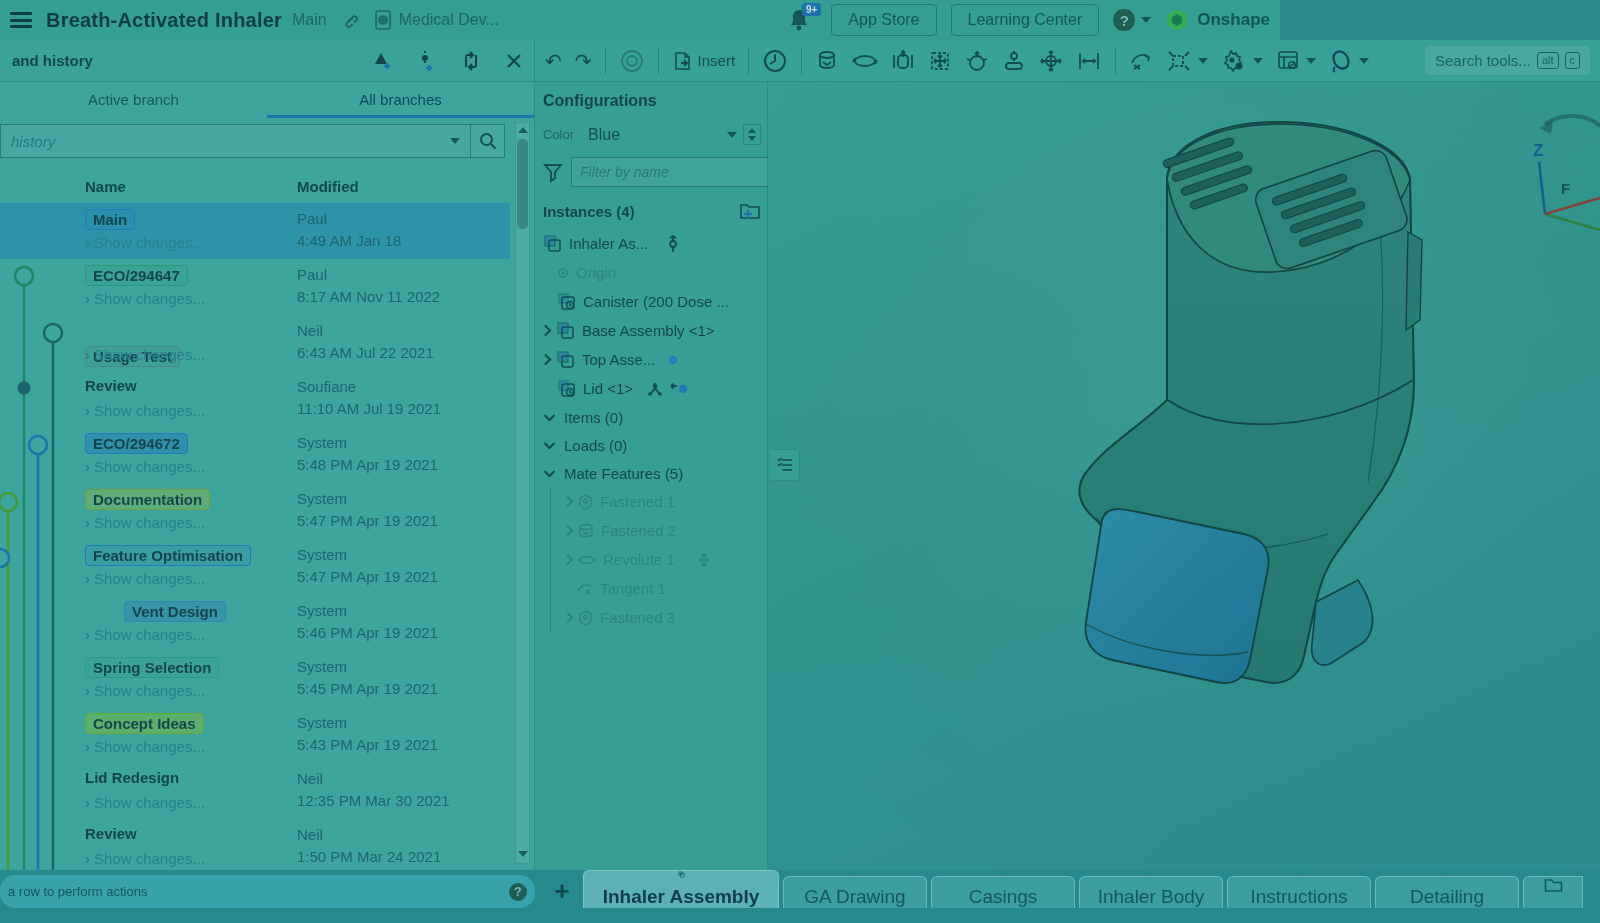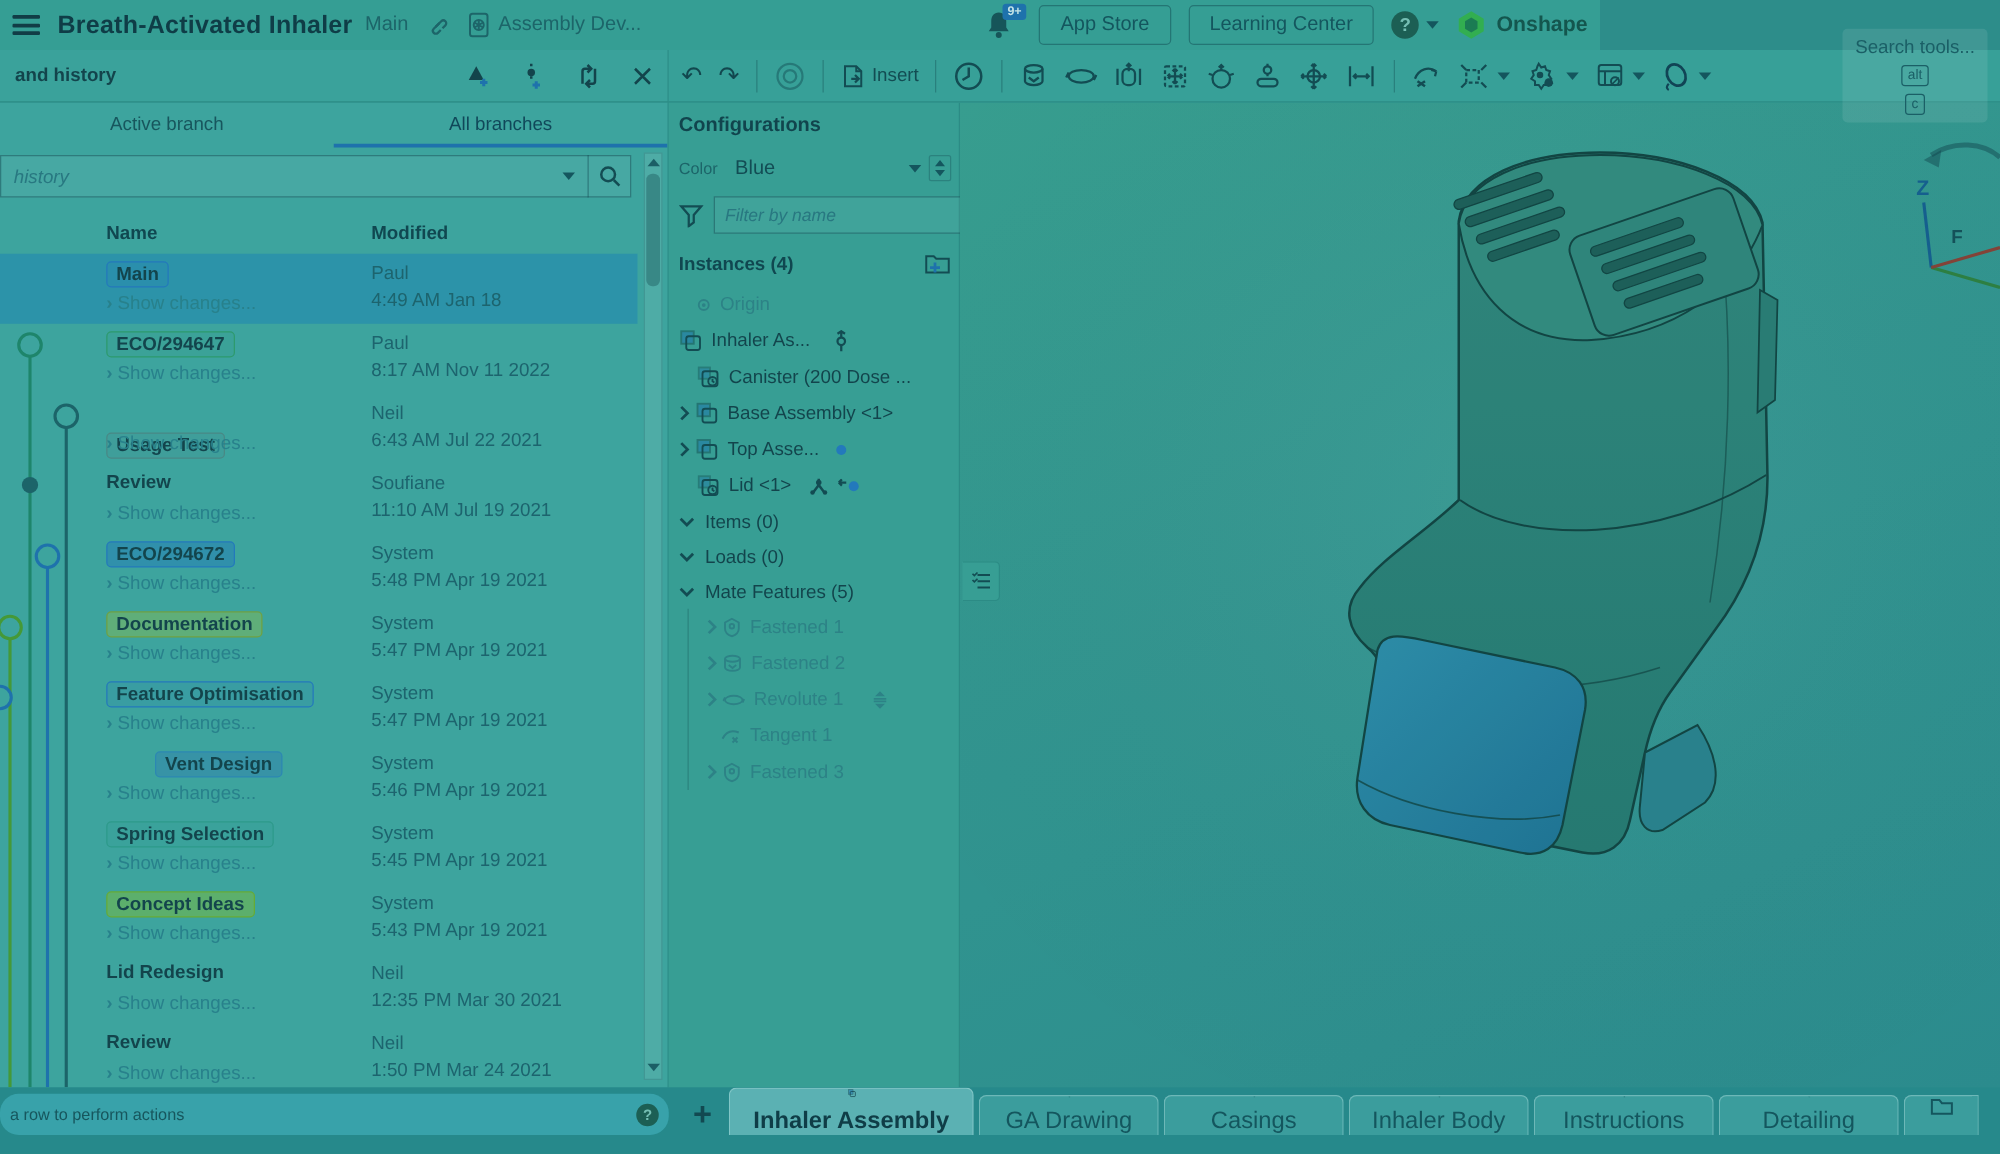--- a/index.html
+++ b/index.html
@@ -37,21 +37,21 @@
   #panel-head { width:535px; height:42px; background:#3ea49d; border-bottom:1px solid #2e8b85;
     border-right:1px solid #2e8b85; display:flex; align-items:center; padding:0 12px; }
   #panel-head .ph-title { font-size:15px; font-weight:bold; color:#123c46; }
   #panel-head .ph-icons { margin-left:auto; display:flex; align-items:center; gap:24px; }
   #main-toolbar { flex:1; height:42px; background:#3aa29a; border-bottom:1px solid #2e8b85;
     display:flex; align-items:center; padding:0 10px; gap:13px; color:#12454d; }
   .vdiv { width:1px; height:26px; background:rgba(16,60,70,.35); }
   .tbtn { display:inline-flex; align-items:center; gap:6px; font-size:15px; color:#12454d; cursor:pointer; }
   .tbtn.dim { opacity:.45; }
   .search-tools { margin-left:auto; background:rgba(255,255,255,.10); border-radius:4px;
-    padding:6px 10px; font-size:15px; color:#1b5a63; display:flex; align-items:center; gap:6px;flex-direction:column; }
+    padding:6px 10px; font-size:15px; color:#1b5a63; display:flex; align-items:center; gap:6px; }
   .key { border:1px solid #1b5a63; border-radius:3px; font-size:11px; padding:0 4px; line-height:15px; }
   .u-arrow { font-size:20px; line-height:20px; color:#113f48; }
 
   
   #history { position:absolute; left:0; top:82px; width:535px; height:788px;
     background:#41a6a1; border-right:1px solid #2e8b85; overflow:hidden; }
   .htabs { display:flex; height:36px; }
   .htab { width:50%; text-align:center; font-size:15px; color:#175059; padding-top:9px; cursor:pointer; }
   .htab.active { color:#0f3f54; border-bottom:3px solid #1f6fb0; }
   .hsearch { position:absolute; left:0; top:42px; width:505px; height:34px;
@@ -158,21 +158,21 @@
           <path d="M10.5 7.5 L6 12 a2.3 2.3 0 0 0 3.3 3.3 L11.6 13"></path>
       </svg>
       </span>
     <span class="tb-icon">
       <svg class="ic" width="20" height="22" viewBox="0 0 20 22" fill="none" stroke="#1d6066" stroke-width="1.6">
         <rect x="3" y="2" width="14" height="18" rx="2"></rect>
           <circle cx="10" cy="11" r="4"></circle>
           <path d="M10 7v8M6.5 9l7 4M13.5 9l-7 4"></path>
       </svg>
       </span>
-    <span class="doc-type">Assembly Dev...</span>
+    <span class="doc-type">Medical Dev...</span>
 
     <div id="topbar-right">
       <span class="bell-wrap">
         <svg class="ic" width="24" height="26" viewBox="0 0 24 26" fill="#164f54">
           <path d="M12 3 C8 3 6 6 6 10 L6 15 L4 18 L20 18 L18 15 L18 10 C18 6 16 3 12 3 Z"></path>
           <circle cx="12" cy="21" r="2.4"></circle>
         </svg>
         <span class="bell-badge">9+</span>
       </span>
       <button class="top-btn">App Store</button>
@@ -496,37 +496,37 @@
     <div class="inst-row">
       <b>Instances (4)</b>
       <span style="margin-left:auto">
         <svg class="ic" width="22" height="20" viewBox="0 0 22 20" fill="none" stroke="#12454d" stroke-width="1.6">
             <path d="M2 4 h6 l2 2 h10 v11 h-18 z"></path>
             <path d="M5 13 h8 M9 9 v8" stroke="#1f6fb0" stroke-width="2.2"></path>
           </svg>
         </span>
     </div>
 
+    <div class="tree-item">
+      <svg class="ic" width="19" height="19" viewBox="0 0 19 19" fill="none" stroke="#12454d" stroke-width="1.5">
+          <rect x="2" y="2" width="10" height="10" fill="#1f6fb0" opacity=".5"></rect>
+          <rect x="6" y="6" width="11" height="11" rx="2"></rect>
+        </svg>
+      <span class="lbl">Inhaler As...</span>
+      <svg class="ic" style="margin-left:18px" width="14" height="18" viewBox="0 0 14 18" fill="none" stroke="#12454d" stroke-width="1.8">
+          <circle cx="7" cy="9" r="3"></circle>
+          <path d="M7 1 v5 M7 12 v5 M4 3 l3-2 3 2"></path>
+        </svg>
+    </div>
     <div class="tree-item grayed ind1">
       <svg class="ic" width="12" height="12" viewBox="0 0 12 12">
           <circle cx="6" cy="6" r="4" fill="none" stroke="#2f8186" stroke-width="1.5"></circle>
           <circle cx="6" cy="6" r="1.5" fill="#2f8186"></circle>
         </svg>
       <span class="lbl">Origin</span>
-    </div>
-    <div class="tree-item">
-      <svg class="ic" width="19" height="19" viewBox="0 0 19 19" fill="none" stroke="#12454d" stroke-width="1.5">
-          <rect x="2" y="2" width="10" height="10" fill="#1f6fb0" opacity=".5"></rect>
-          <rect x="6" y="6" width="11" height="11" rx="2"></rect>
-        </svg>
-      <span class="lbl">Inhaler As...</span>
-      <svg class="ic" style="margin-left:18px" width="14" height="18" viewBox="0 0 14 18" fill="none" stroke="#12454d" stroke-width="1.8">
-          <circle cx="7" cy="9" r="3"></circle>
-          <path d="M7 1 v5 M7 12 v5 M4 3 l3-2 3 2"></path>
-        </svg>
     </div>
     <div class="tree-item ind1">
       <svg class="ic" width="19" height="19" viewBox="0 0 19 19" fill="none" stroke="#12454d" stroke-width="1.5">
           <rect x="2" y="2" width="9" height="9" fill="#1f6fb0" opacity=".4"></rect>
           <rect x="5" y="5" width="12" height="12" rx="2"></rect>
           <circle cx="13" cy="13" r="3.4"></circle>
           <path d="M13 11 v2 l1.5 1"></path>
         </svg>
       <span class="lbl">Canister (200 Dose ...</span>
     </div>

